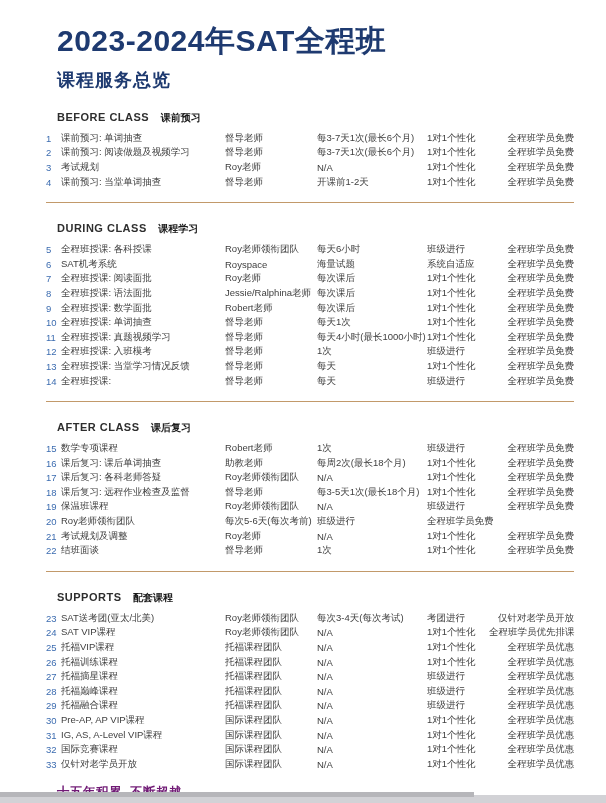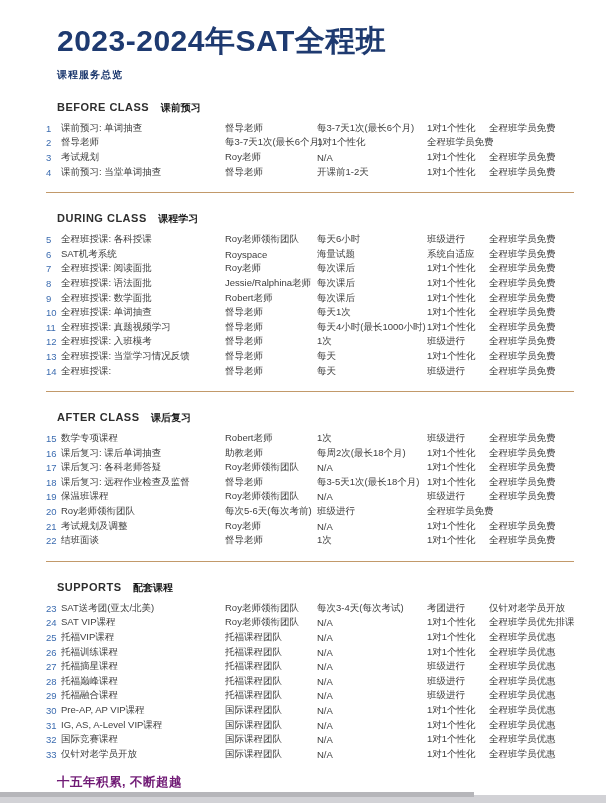--- a/index.html
+++ b/index.html
@@ -20,21 +20,21 @@
   .doc-title {
     margin: 23px 0 0 11px;
     font-size: 30px;
     line-height: 36px;
     font-weight: bold;
     color: #1e3a70;
     letter-spacing: 0.5px;
   }
   .doc-subtitle {
     margin: 9px 0 0 11px;
-    font-size: 10px;
+    font-size: 18px;
     font-weight: bold;
     color: #1e3a70;
     letter-spacing: 1px;
   }
   .sections { margin-top: 14px; }
   .separator {
     border: none;
     border-top: 1px solid #c2996a;
     margin: 13px 0 0 0;
   }
@@ -60,21 +60,21 @@
   .row {
     display: grid;
     grid-template-columns: 15px 164px 92px 110px 62px 1fr;
     height: 14.6px;
     align-items: center;
     font-size: 9.5px;
     color: #404040;
     white-space: nowrap;
   }
   .cell-num  { color: #3c6cb0; }
-  .cell-price { text-align: left; }
+  .cell-price { text-align: right; }
   .doc-footer {
     margin: 12px 0 0 11px;
     font-size: 12.5px;
     font-weight: bold;
     color: #701a75;
     letter-spacing: 0.5px;
   }
   .bottom-edge-light {
     position: absolute;
     left: 0; top: 795px;
@@ -106,20 +106,21 @@
     <span class="cell-num">1</span>
     <span class="cell-name">课前预习: 单词抽查</span>
     <span class="cell-teacher">督导老师</span>
     <span class="cell-freq">每3-7天1次(最长6个月)</span>
     <span class="cell-format">1对1个性化</span>
     <span class="cell-price">全程班学员免费</span>
   </div>
 
   <div class="row">
     <span class="cell-num">2</span>
+    <span class="cell-name">课前预习: 阅读做题及视频学习</span>
     <span class="cell-teacher">督导老师</span>
     <span class="cell-freq">每3-7天1次(最长6个月)</span>
     <span class="cell-format">1对1个性化</span>
     <span class="cell-price">全程班学员免费</span>
   </div>
 
   <div class="row">
     <span class="cell-num">3</span>
     <span class="cell-name">考试规划</span>
     <span class="cell-teacher">Roy老师</span>

